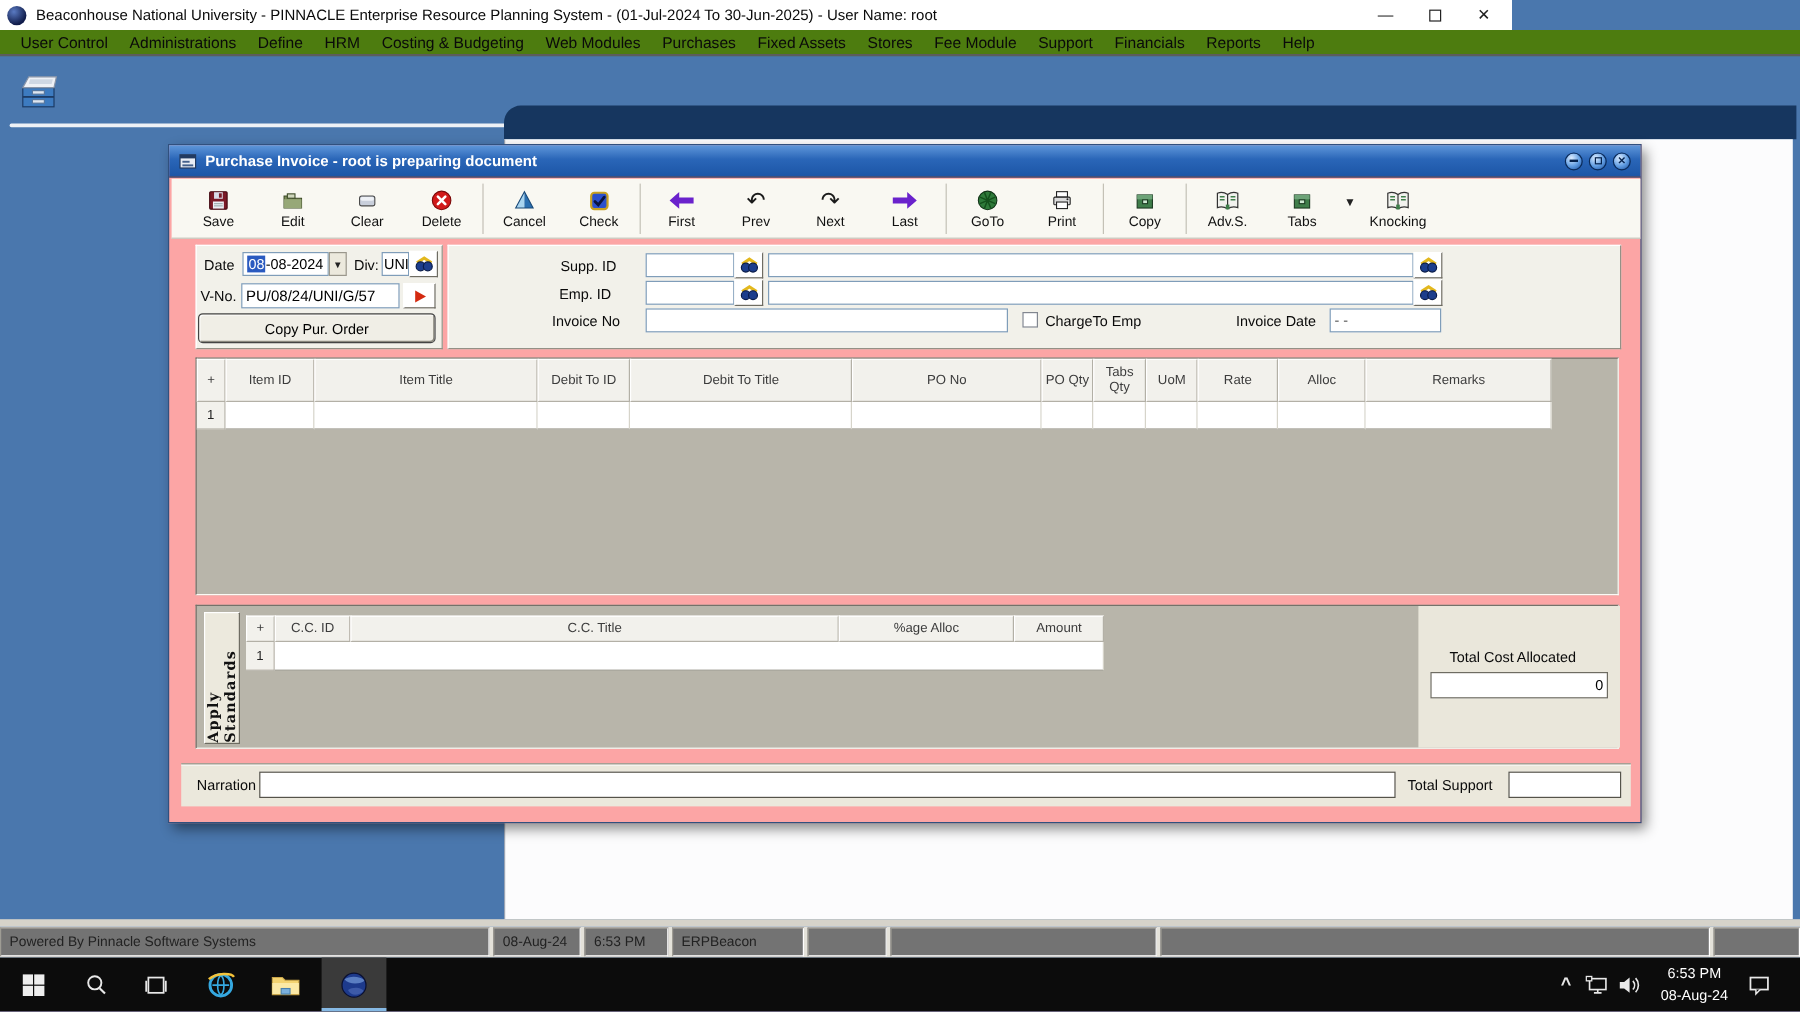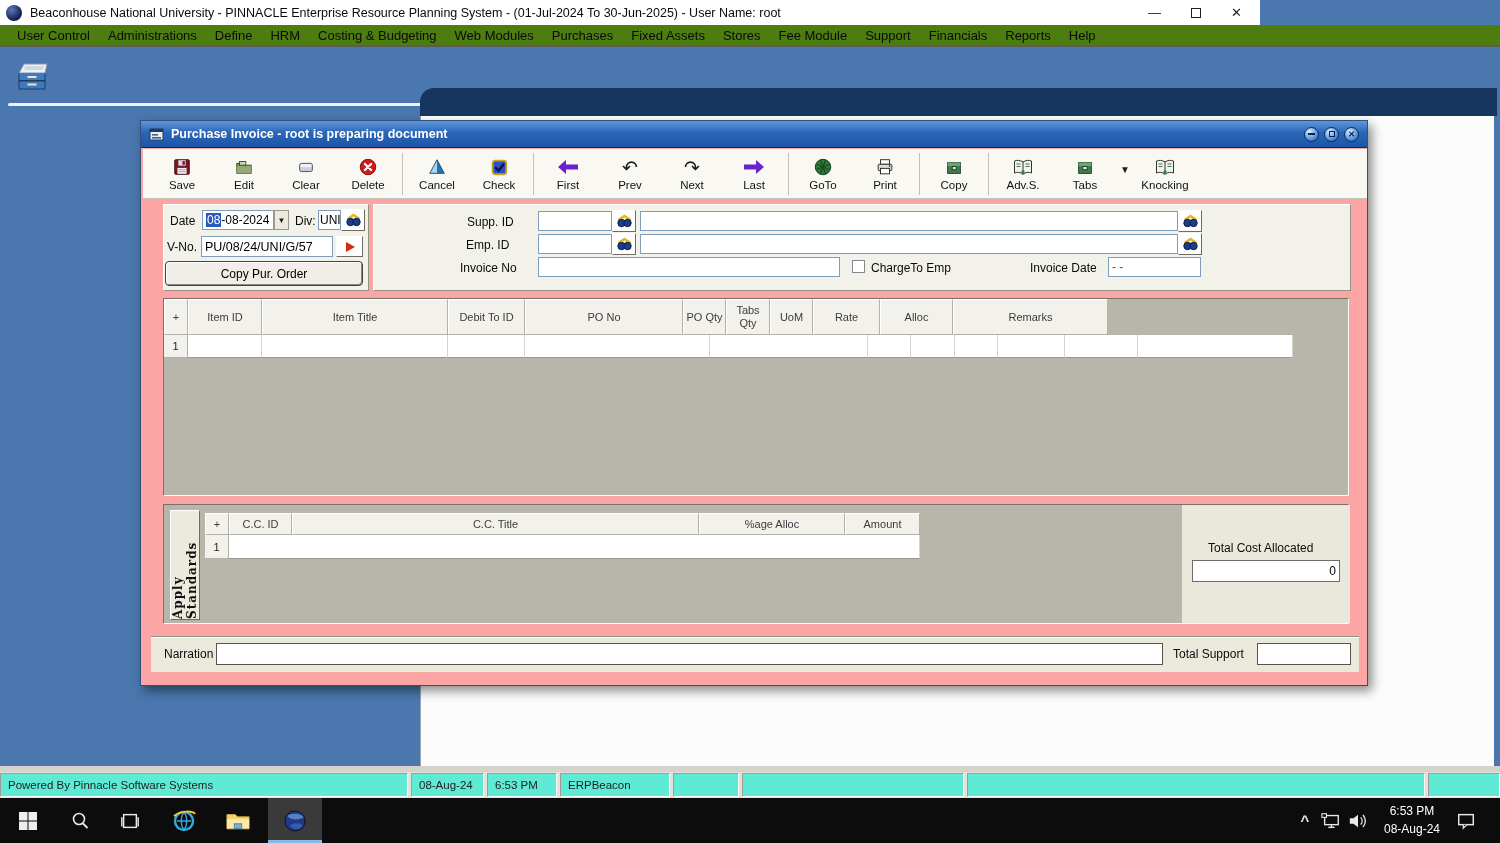--- a/index.html
+++ b/index.html
@@ -64,21 +64,21 @@
   #apply-standards{position:absolute;left:6px;top:5px;width:30px;height:110px;background:#ece9dd;border-top:1px solid #fff;border-left:1px solid #fff;border-right:1px solid #6e6c62;border-bottom:1px solid #6e6c62;display:flex;align-items:center;justify-content:center}
   #apply-standards span{writing-mode:vertical-rl;transform:rotate(180deg);font-family:"DejaVu Serif",serif;font-weight:bold;font-size:12px;color:#111;letter-spacing:1px}
   #tca-panel{position:absolute;left:1018px;top:0;width:168px;height:118px;background:#eae7db}
 
   
   #narration-row{position:absolute;left:10px;top:515px;width:1208px;height:36px;background:#ebe8dc;border-top:1px solid #949186;box-shadow:inset 0 1px 0 #fff}
 
   
   #btm-strip{position:absolute;left:0;top:766px;width:1500px;height:6px;background:#d6d3ca}
   #statusbar{position:absolute;left:0;top:772px;width:1500px;height:26px;background:#e4e2da;display:flex;gap:3px;padding-top:1px}
-  .scell{height:24px;background:#5eead4;border-top:1px solid #9e9c94;border-left:1px solid #9e9c94;border-right:1px solid #fff;border-bottom:1px solid #fff;font-size:11.5px;color:#222;display:flex;align-items:center;padding-left:7px;flex:none;white-space:nowrap;overflow:hidden}
+  .scell{height:24px;background:#737373;border-top:1px solid #9e9c94;border-left:1px solid #9e9c94;border-right:1px solid #fff;border-bottom:1px solid #fff;font-size:11.5px;color:#222;display:flex;align-items:center;padding-left:7px;flex:none;white-space:nowrap;overflow:hidden}
 
   
   #taskbar{position:absolute;left:0;top:798px;width:1500px;height:45px;background:#0c0c0c}
   .tk{position:absolute;top:0;height:45px;display:flex;align-items:center;justify-content:center}
   #tk-active{position:absolute;left:268px;top:0;width:54px;height:45px;background:#3a3a3a;display:flex;align-items:center;justify-content:center}
   #tk-active::after{content:"";position:absolute;left:0;bottom:0;width:100%;height:3px;background:#86b9e4}
   #tk-clock{position:absolute;left:1374px;top:0;width:76px;height:45px;color:#fff;font-size:12px;display:flex;flex-direction:column;align-items:center;justify-content:center;line-height:1.45}
   .tk-chev{color:#e8e8e8;font-size:15px;font-weight:bold}
 </style>
 </head>
@@ -379,20 +379,21 @@
         <span>- -</span>
       </div>
   </div>
 
   <div class="grid-area" style="left:22px;top:177px;width:1186px;height:198px">
     <div class="grow" style="height:36px">
       <div class="gh" style="width:24px">+</div>
       <div class="gh" style="width:74px">Item ID</div>
       <div class="gh" style="width:186px">Item Title</div>
       <div class="gh" style="width:77px">Debit To ID</div>
+      <div class="gh" style="width:185px">Debit To Title</div>
       <div class="gh" style="width:158px">PO No</div>
       <div class="gh" style="width:43px">PO Qty</div>
       <div class="gh" style="width:44px">Tabs Qty</div>
       <div class="gh" style="width:43px">UoM</div>
       <div class="gh" style="width:67px">Rate</div>
       <div class="gh" style="width:73px">Alloc</div>
       <div class="gh" style="width:155px">Remarks</div>
     </div>
     <div class="grow" style="height:23px">
       <div class="grh" style="width:24px">1</div>

